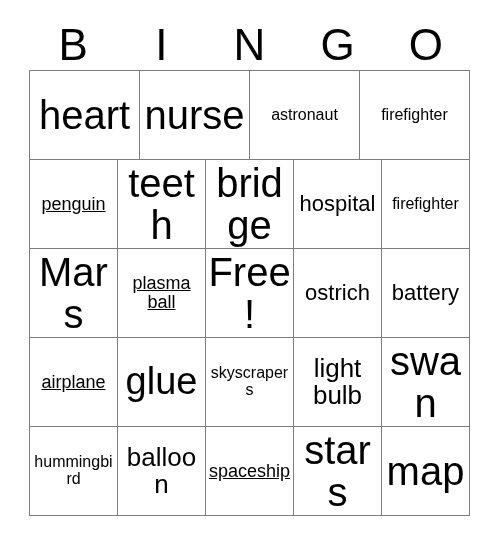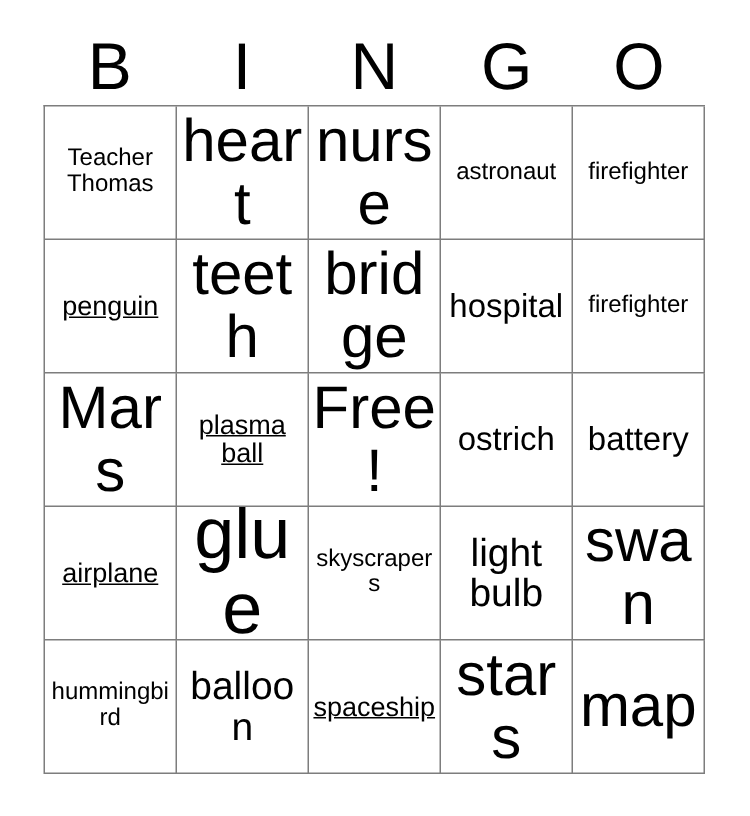--- a/index.html
+++ b/index.html
@@ -66,41 +66,38 @@
     line-height: 1.05;
     word-wrap: break-word;
   }
   
   .sz-xs span { font-size: 16px; }
   .sz-s  span { font-size: 16px; }
   .sz-m  span { font-size: 18px; text-decoration: underline; }
   .sz-ml span { font-size: 22px; }
   .sz-l  span { font-size: 26px; }
   .sz-xl span { font-size: 40px; }
-  .sz-xxl span { font-size: 48px; }
+  .sz-xxl span { font-size: 38px; }
 </style>
 </head>
 <body>
 
 <div id="card">
 
   <div id="header-row">
     <div class="header-letter">B</div>
     <div class="header-letter">I</div>
     <div class="header-letter">N</div>
     <div class="header-letter">G</div>
     <div class="header-letter">O</div>
   </div>
 
   <div id="grid">
 
     <div class="grid-row">
-      <div class="cell sz-s">
-          <span>Teacher Thomas</span>
-        </div>
       <div class="cell sz-xl">
           <span>heart</span>
         </div>
       <div class="cell sz-xl">
           <span>nurse</span>
         </div>
       <div class="cell sz-s">
           <span>astronaut</span>
         </div>
       <div class="cell sz-s">

